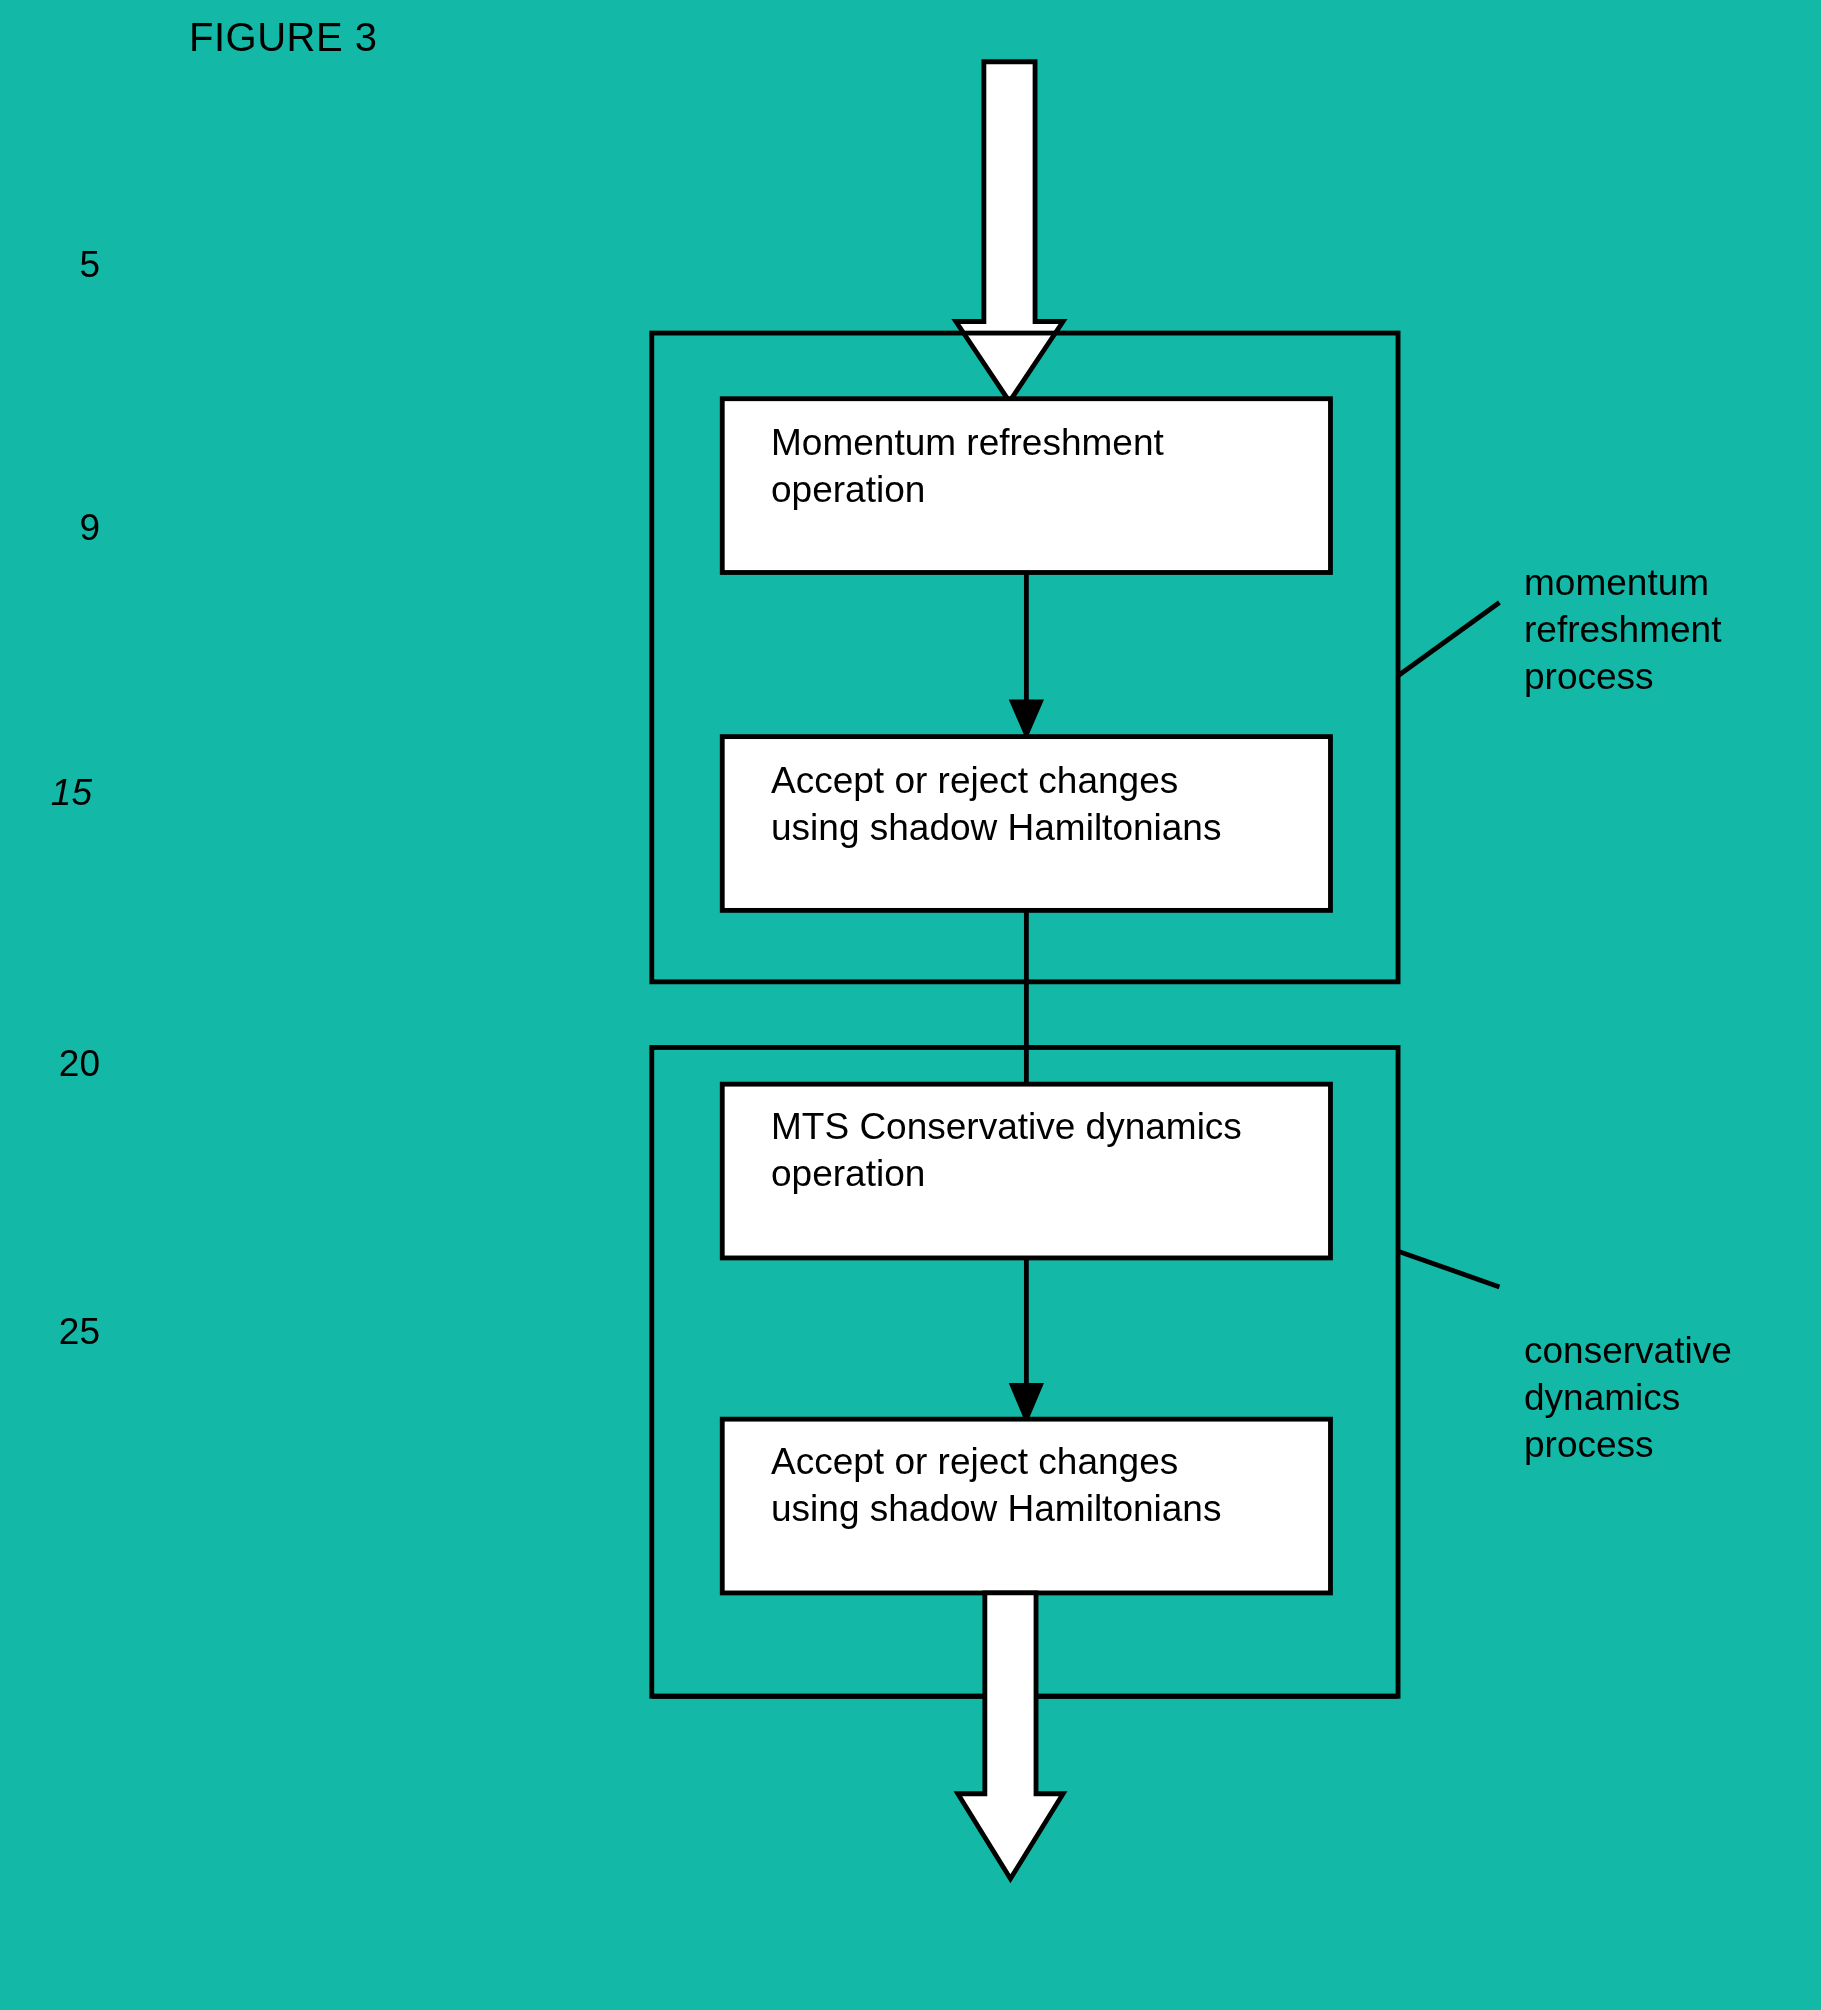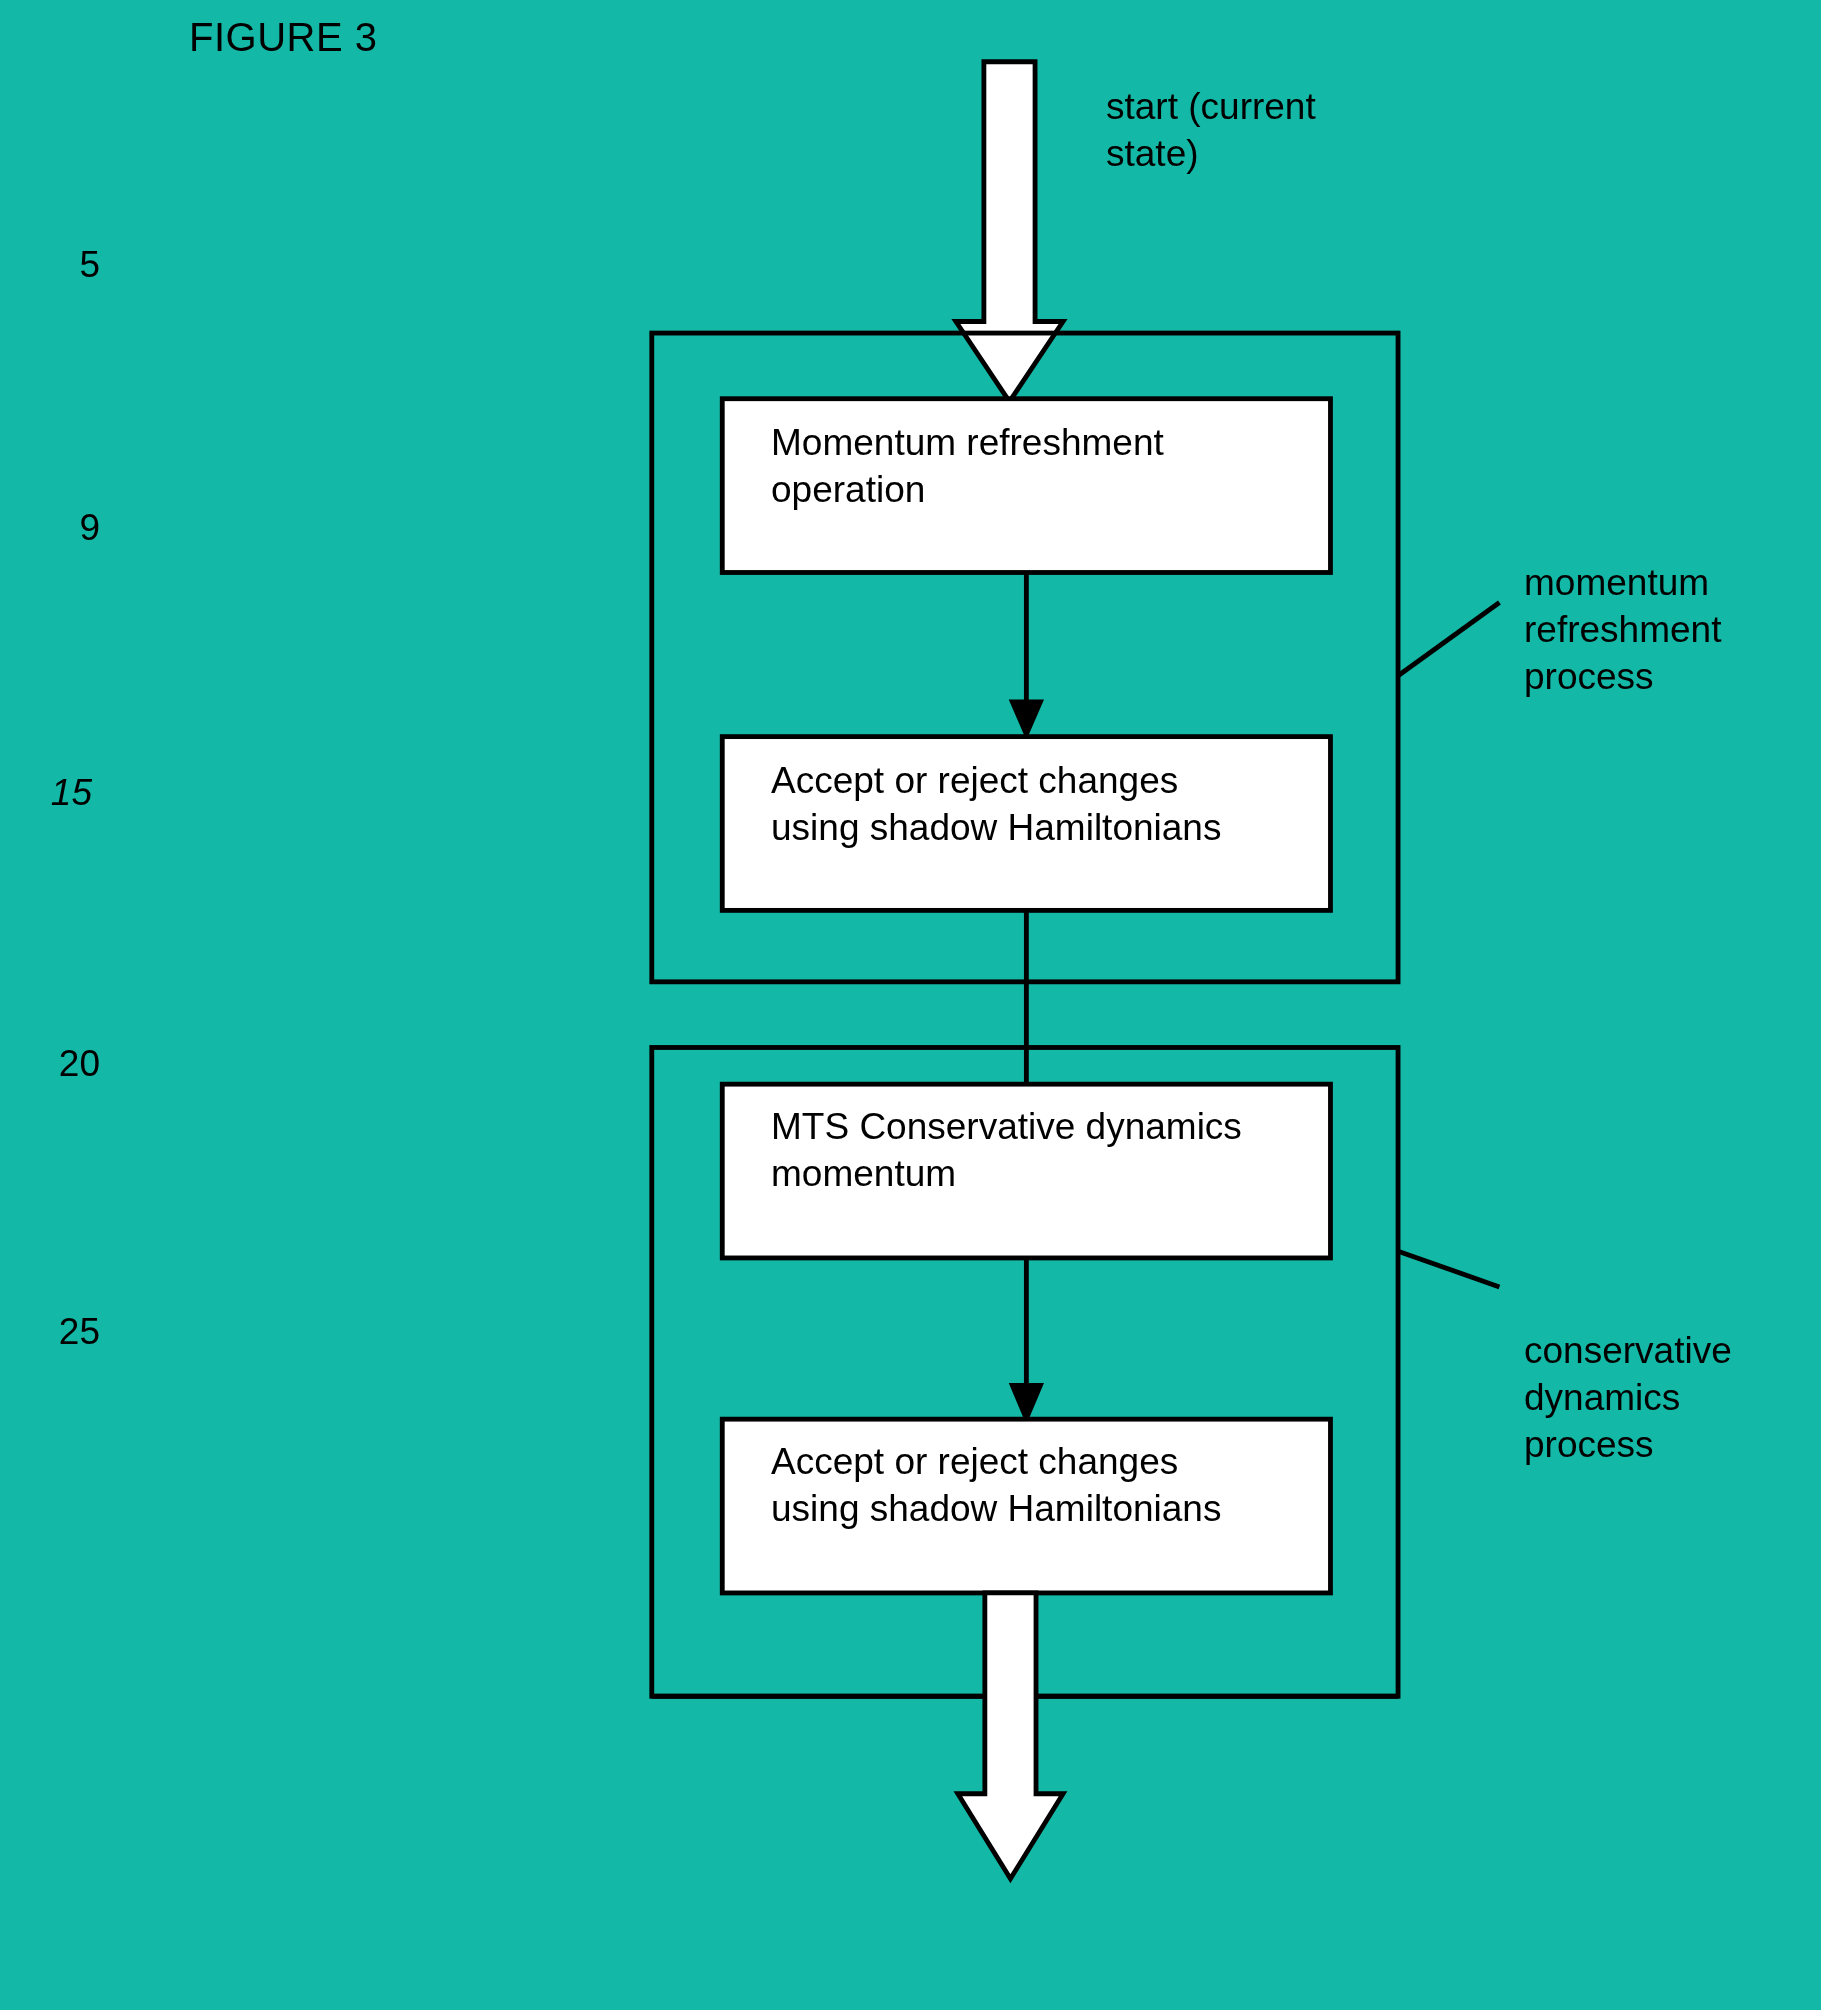--- a/index.html
+++ b/index.html
@@ -131,35 +131,33 @@
   </svg>
 
   <div class="fig-title">FIGURE 3</div>
 
   <div class="line-num ln5">5</div>
   <div class="line-num ln10">9</div>
   <div class="line-num ln15">15</div>
   <div class="line-num ln20">20</div>
   <div class="line-num ln25">25</div>
 
-  <div class="flow-note note-start">start (current
-state)</div>
 
   <div class="box-label box1-label">Momentum refreshment
 operation</div>
 
   <div class="box-label box2-label">Accept or reject changes
 using shadow Hamiltonians</div>
 
   <div class="callout callout-top">momentum
 refreshment
 process</div>
 
   <div class="box-label box3-label">MTS Conservative dynamics
-momentum</div>
+operation</div>
 
   <div class="box-label box4-label">Accept or reject changes
 using shadow Hamiltonians</div>
 
   <div class="callout callout-bottom">conservative
 dynamics
 process</div>
 
 
 </div>

